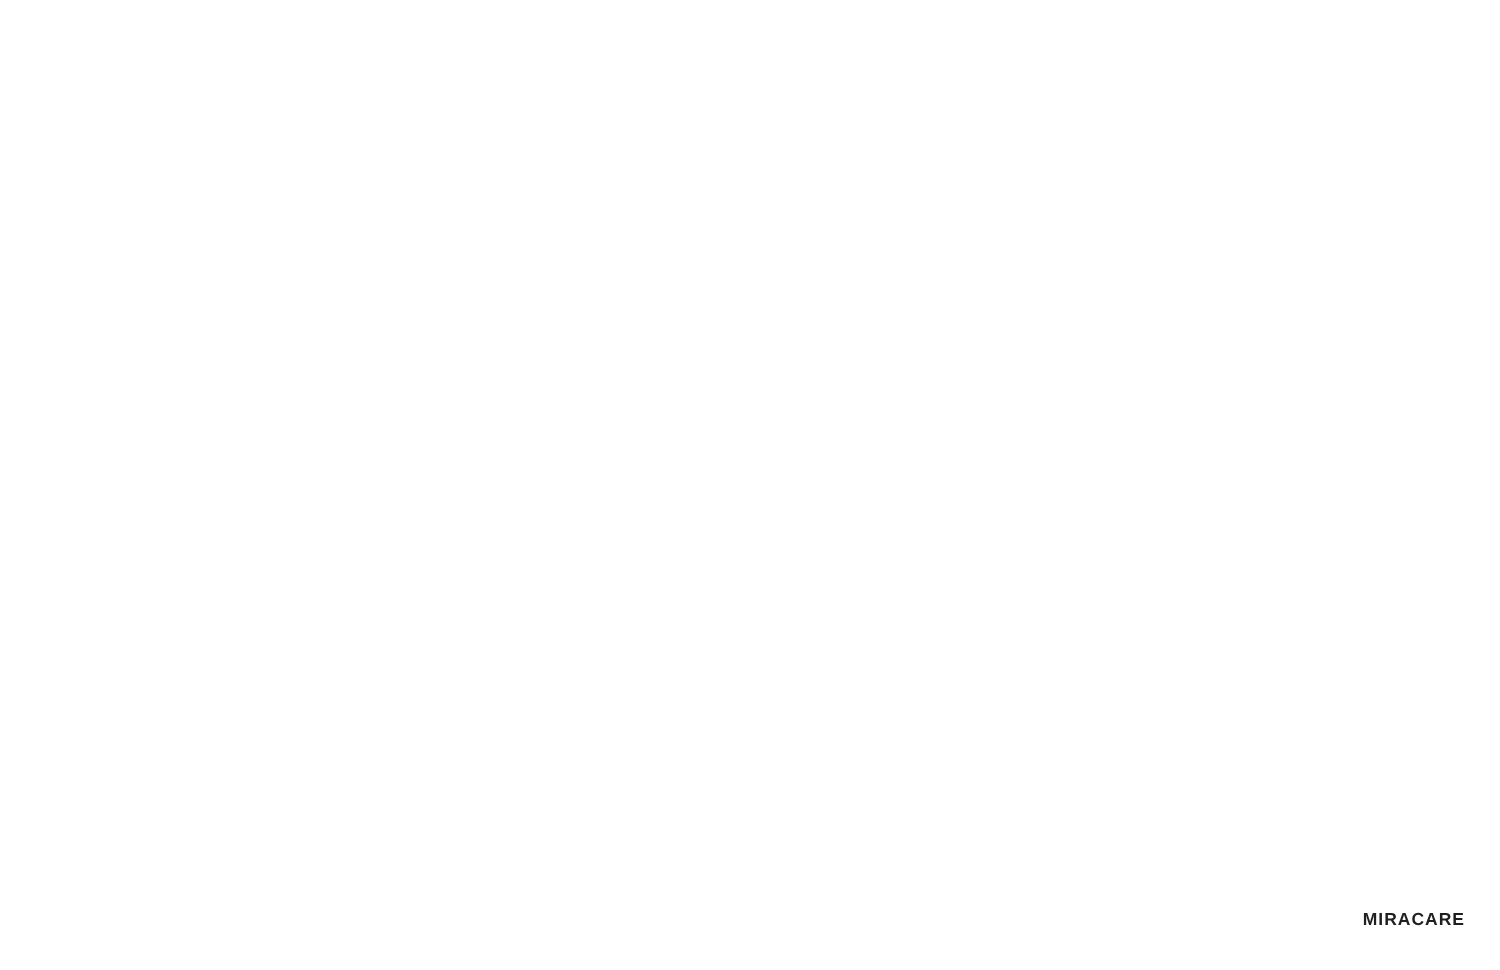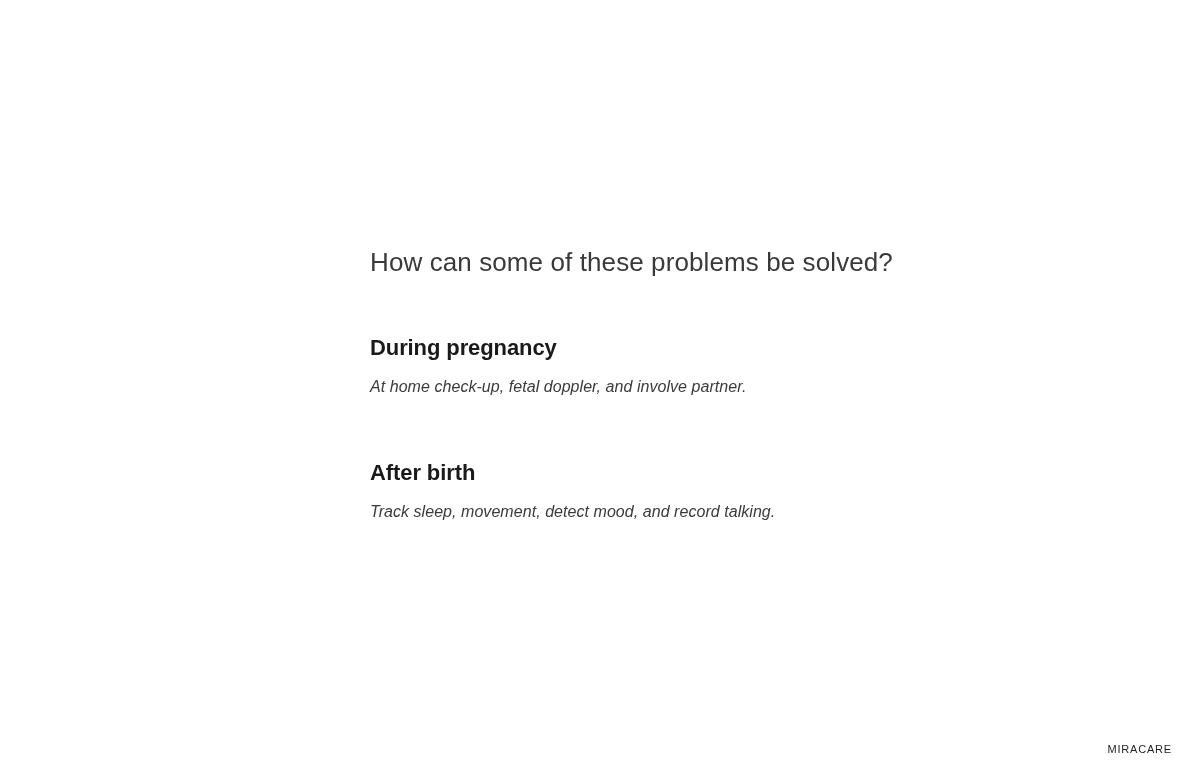--- a/index.html
+++ b/index.html
@@ -66,45 +66,30 @@
     color: #3b3b3b;
     letter-spacing: 0.05px;
     line-height: 1.3;
     margin: 16px 0 0 0;
     white-space: nowrap;
   }
 
   .brand-logo {
     position: absolute;
     right: 28px;
-    bottom: 21px;
-    font-size: 11px;
-    font-weight: 400;
+    bottom: 34px;
+    font-size: 14px;
+    font-weight: 700;
     color: #1f1f1f;
     letter-spacing: 0.8px;
     line-height: 1;
     white-space: nowrap;
   }
 </style>
 </head>
 <body>
 
 <div class="slide">
 
-  <div class="content-block">
-
-    <h1 class="slide-question">How can some of these problems be solved?</h1>
-
-    <div class="section section-pregnancy">
-      <h2 class="section-title">During pregnancy</h2>
-      <p class="section-desc">At home check-up, fetal doppler, and involve partner.</p>
-    </div>
-
-    <div class="section section-afterbirth">
-      <h2 class="section-title">After birth</h2>
-      <p class="section-desc">Track sleep, movement, detect mood, and record talking.</p>
-    </div>
-
-  </div>
 
   <div class="brand-logo">MIRACARE</div>
 
 </div>
 
 </body></html>

